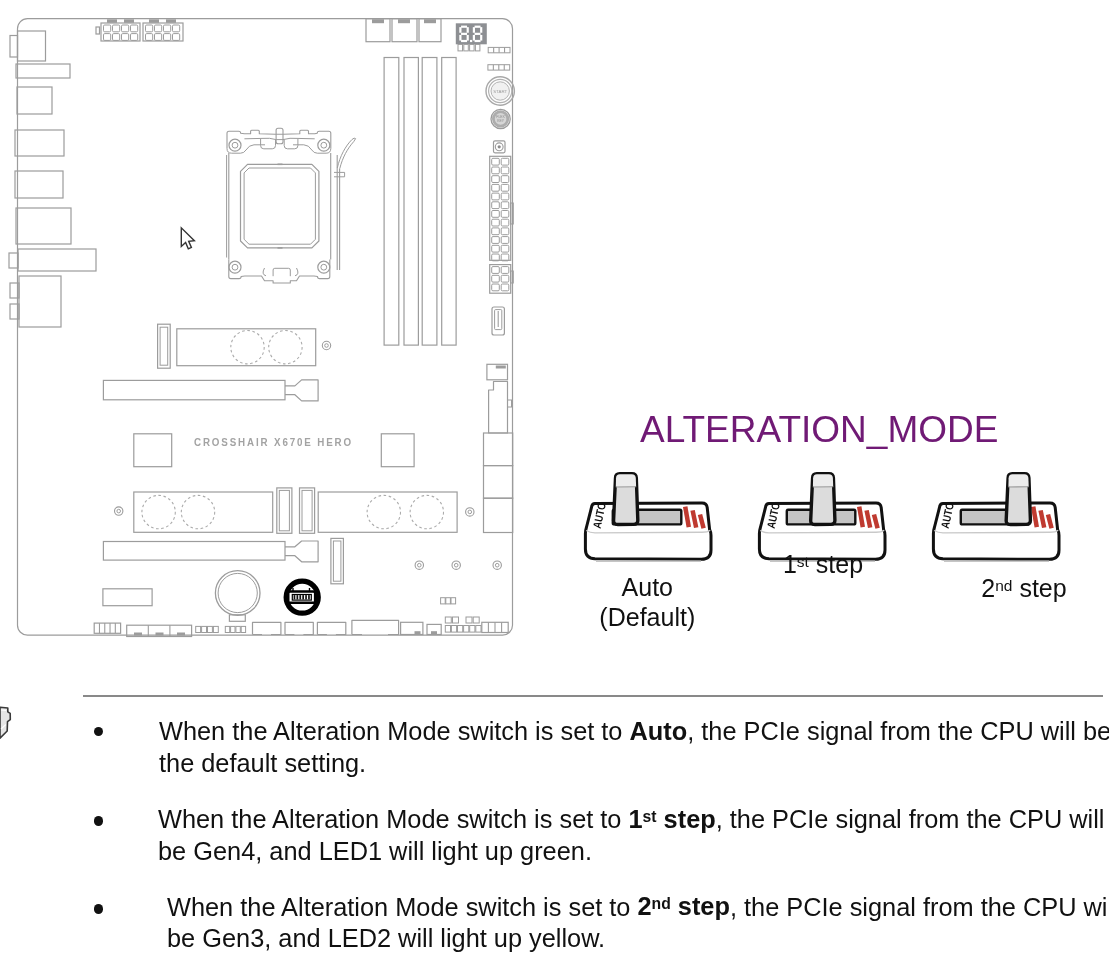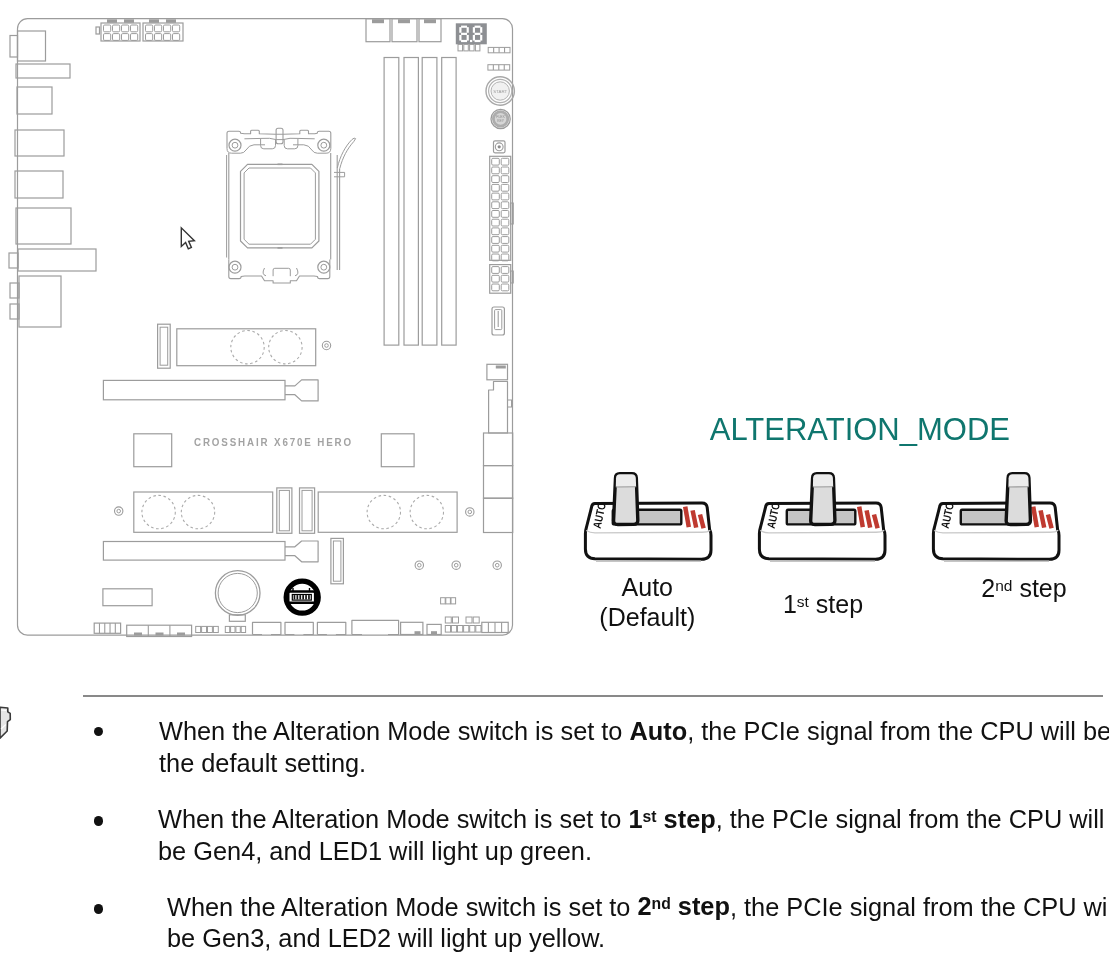--- a/index.html
+++ b/index.html
@@ -391,25 +391,25 @@
 <path d="M2.3,478 Q2.4,473.9 6.5,473.8 L18.8,473.7 Q22.9,473.7 23.1,477.8 L24.6,520 Q24.8,524.4 20.3,524.4 L4.6,524.5 Q0.1,524.5 0.4,520.1 Z" fill="#dcdcdc" stroke="#111" stroke-width="3.4" stroke-linejoin="round"></path>
 <path d="M2.8,478.3 Q2.9,474.4 6.7,474.3 L18.6,474.2 Q22.4,474.2 22.6,478 L22.9,486.5 L2.6,486.8 Z" fill="#ececec" stroke="none"></path>
 <line x1="2.6" y1="487" x2="23" y2="486.7" stroke="#9a9a9a" stroke-width="1.1"></line>
 </g>
 </g>
 
 <path d="M0,707.2 L7.8,708 L7.8,711.8 L10.2,713.4 L10.3,719.6 L7.5,721.7 L7.2,731 L0,738.2 Z" fill="#e6e6e6" stroke="#3a3a3a" stroke-width="1.6" stroke-linejoin="round"></path>
 <path d="M1,710 L6,710.4 M1,729 L5.8,724.5" stroke="#fff" stroke-width="1.2"></path>
 </svg>
 
-<div class="abs" style="left:640px;top:412.5px;width:370px;text-align:right;font-size:31px;line-height:34px;color:#0f766e">ALTERATION_MODE</div>
+<div class="abs" style="left:640px;top:412.5px;width:370px;text-align:left;font-size:37px;line-height:34px;color:#701a75">ALTERATION_MODE</div>
 
 <div class="abs lbl" style="left:572.3px;top:572.8px;width:150px;line-height:29.8px">Auto<br>(Default)</div>
 
-<div class="abs lbl" style="left:748px;top:586px;width:150px">1<sup class="s">st</sup> step</div>
+<div class="abs lbl" style="left:748px;top:546px;width:150px">1<sup class="s">st</sup> step</div>
 
 <div class="abs lbl" style="left:949px;top:570.2px;width:150px">2<sup class="s">nd</sup> step</div>
 
 <div class="abs" style="left:82.6px;top:695px;width:1020px;height:2px;background:#898989"></div>
 
 <div class="abs dot" style="left:94px;top:726.8px"></div>
 
 <div class="abs bl" style="left:159px;top:714.5px">When the Alteration Mode switch is set to <b>Auto</b>, the PCIe signal from the CPU will be<br>the default setting.</div>
 
 <div class="abs dot" style="left:94px;top:816.4px"></div>

